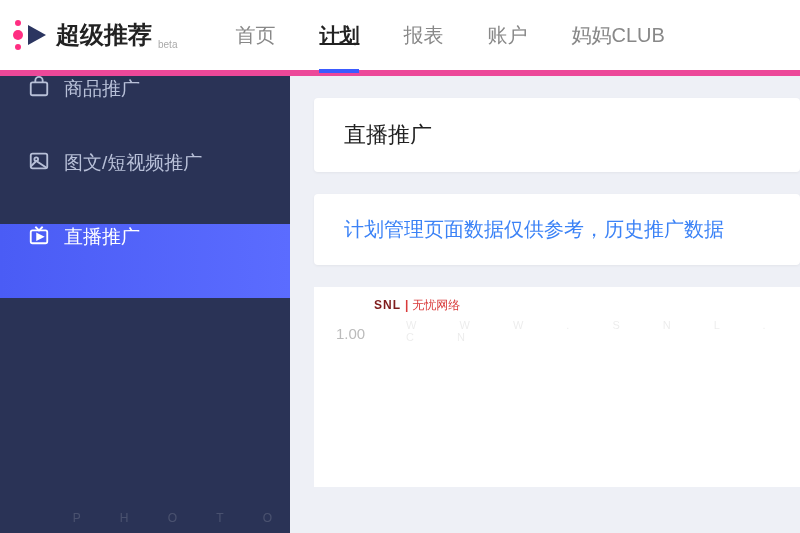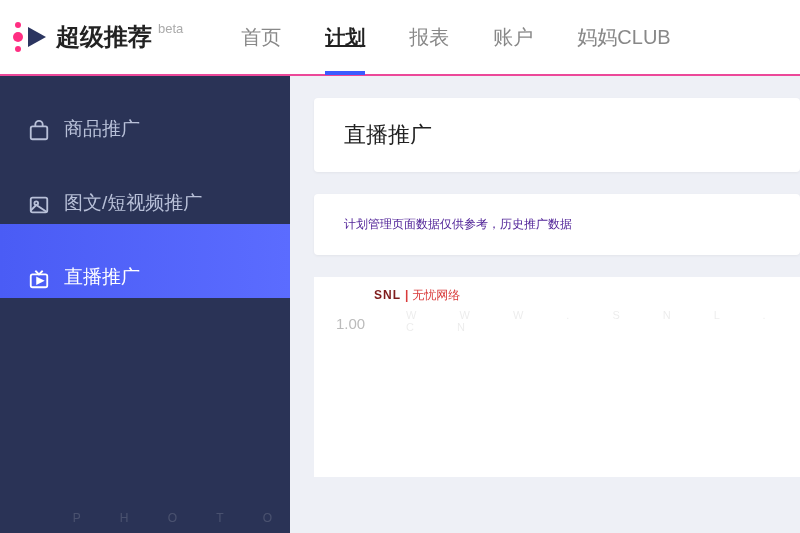--- a/index.html
+++ b/index.html
@@ -7,34 +7,34 @@
     font-family: -apple-system, "PingFang SC", "Microsoft YaHei", sans-serif;
     width: 800px; height: 533px; overflow: hidden;
     background: #eef0f6;
   }
   
   .header {
     height: 76px;
     background: #fff;
     display: flex;
     align-items: center;
-    border-bottom: 2px solid #ec4899;
+    border-bottom: 6px solid #ec4899;
   }
   .logo-wrap {
     display: flex; align-items: center;
     padding: 0 18px 0 8px;
   }
   .logo-icon { width: 44px; height: 44px; }
   .logo-text {
     font-size: 24px; font-weight: 700;
     color: #222; margin-left: 4px;
   }
   .beta {
-    font-size: 13px; color: #aaa; margin-left: 6px;
-    align-self: flex-start; margin-top: 6px;
+    font-size: 10px; color: #aaa; margin-left: 6px;
+    align-self: flex-start; margin-top: 26px;
   }
   .topnav {
     display: flex; align-items: center;
     margin-left: 40px;
     gap: 44px;
   }
   .topnav-item {
     font-size: 20px; color: #888;
     height: 76px; display: flex; align-items: center;
     position: relative; cursor: pointer;
@@ -46,23 +46,23 @@
   }
   
   .body { display: flex; height: calc(533px - 76px); }
   .sidebar {
     width: 290px;
     background: #2a3356;
     display: flex; flex-direction: column;
     position: relative;
   }
   .side-item {
-    display: flex; align-items: flex-end;
+    display: flex; align-items: flex-start;
     height: 74px;
-    padding: 8px 28px;
+    padding: 0 28px;
     font-size: 19px; color: #b8c0d8;
     cursor: pointer; gap: 14px;
   }
   .side-item.active {
     background: linear-gradient(90deg, #4a5cf5, #5b6cff);
     color: #fff;
   }
   .side-item svg { width: 22px; height: 22px; flex-shrink: 0; }
   .side-item .label { white-space: nowrap; }
   .watermark {
@@ -78,21 +78,21 @@
   .card {
     background: #fff; border-radius: 4px;
     padding: 22px 30px;
     box-shadow: 0 1px 3px rgba(0,0,0,0.05);
   }
   .card + .card { margin-top: 22px; }
   .card-title {
     font-size: 22px; color: #222; font-weight: 500;
   }
   .card2-row { display: flex; align-items: baseline; gap: 22px; }
-  .hint { font-size: 12px; color: #4c1d95; }
+  .hint { font-size: 20px; color: #3b82f6; }
   .chart-area {
     background: #fff; margin-top: 22px;
     height: 200px; position: relative;
   }
   .snl {
     position: absolute; left: 60px; top: 10px;
     font-size: 12px; font-weight: 700;
   }
   .snl-red { color: #7f1d1d; letter-spacing: 1px; }
   .snl-sep { color: #d93a3a; margin: 0 4px; }

